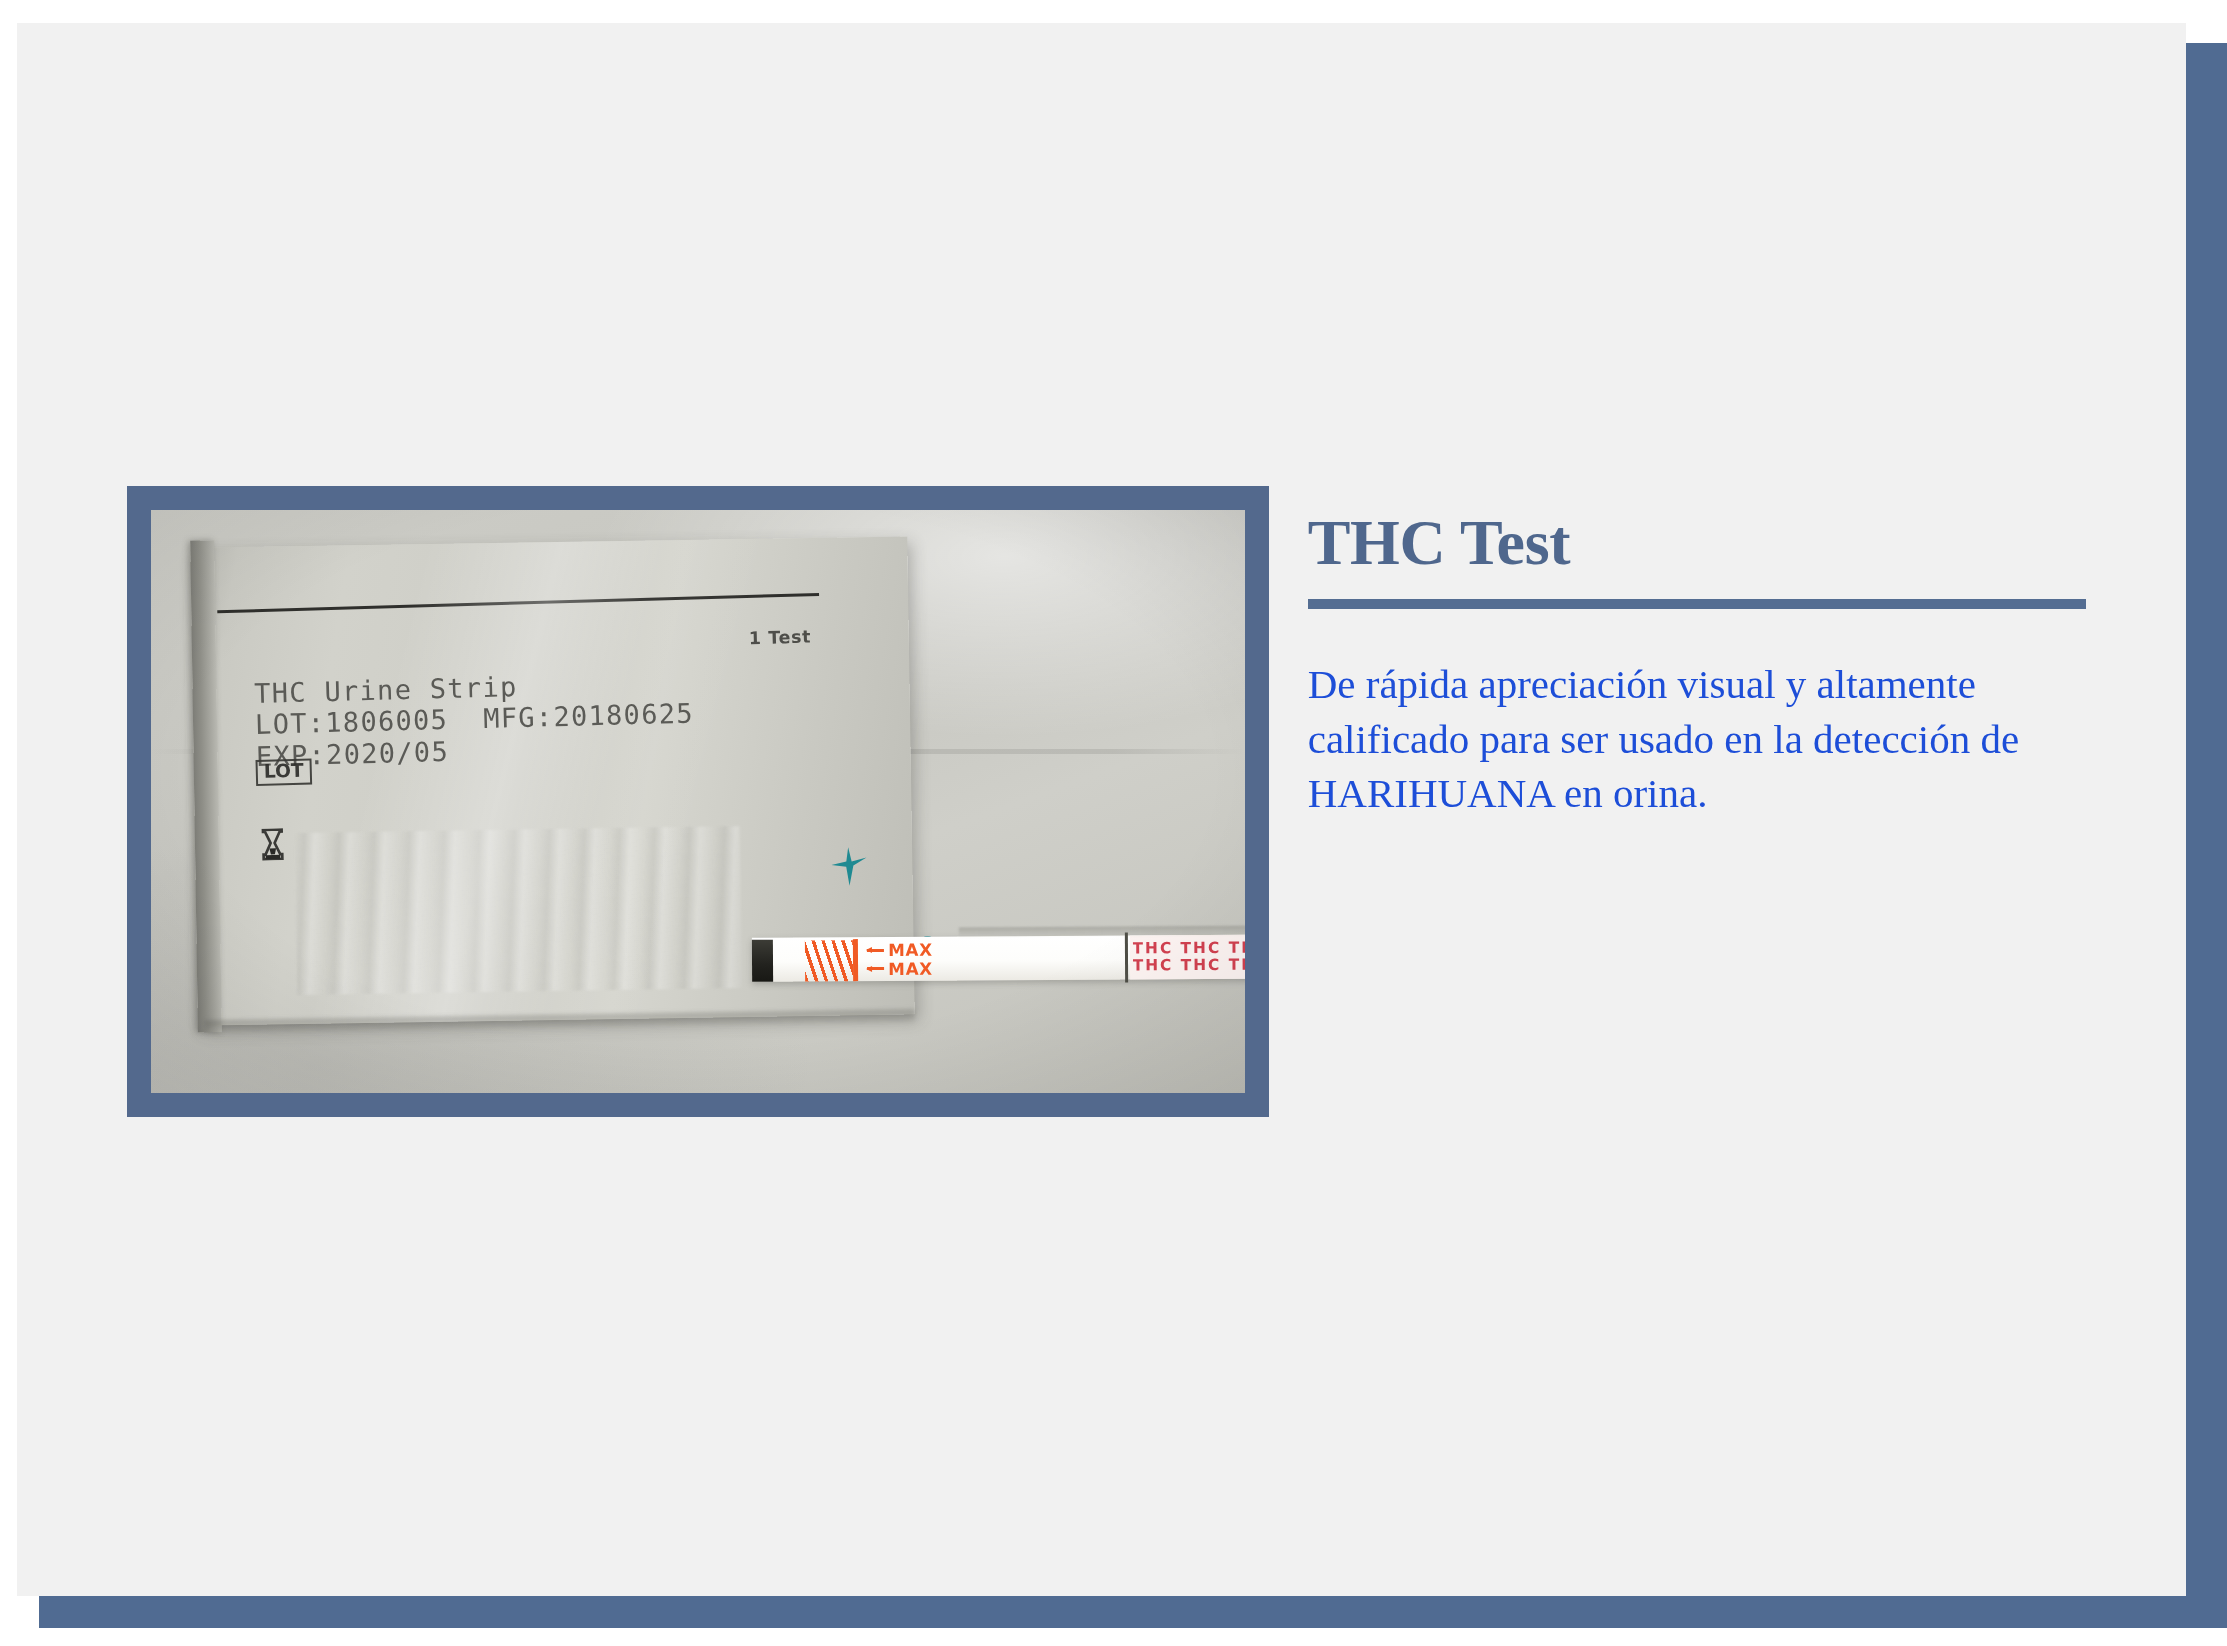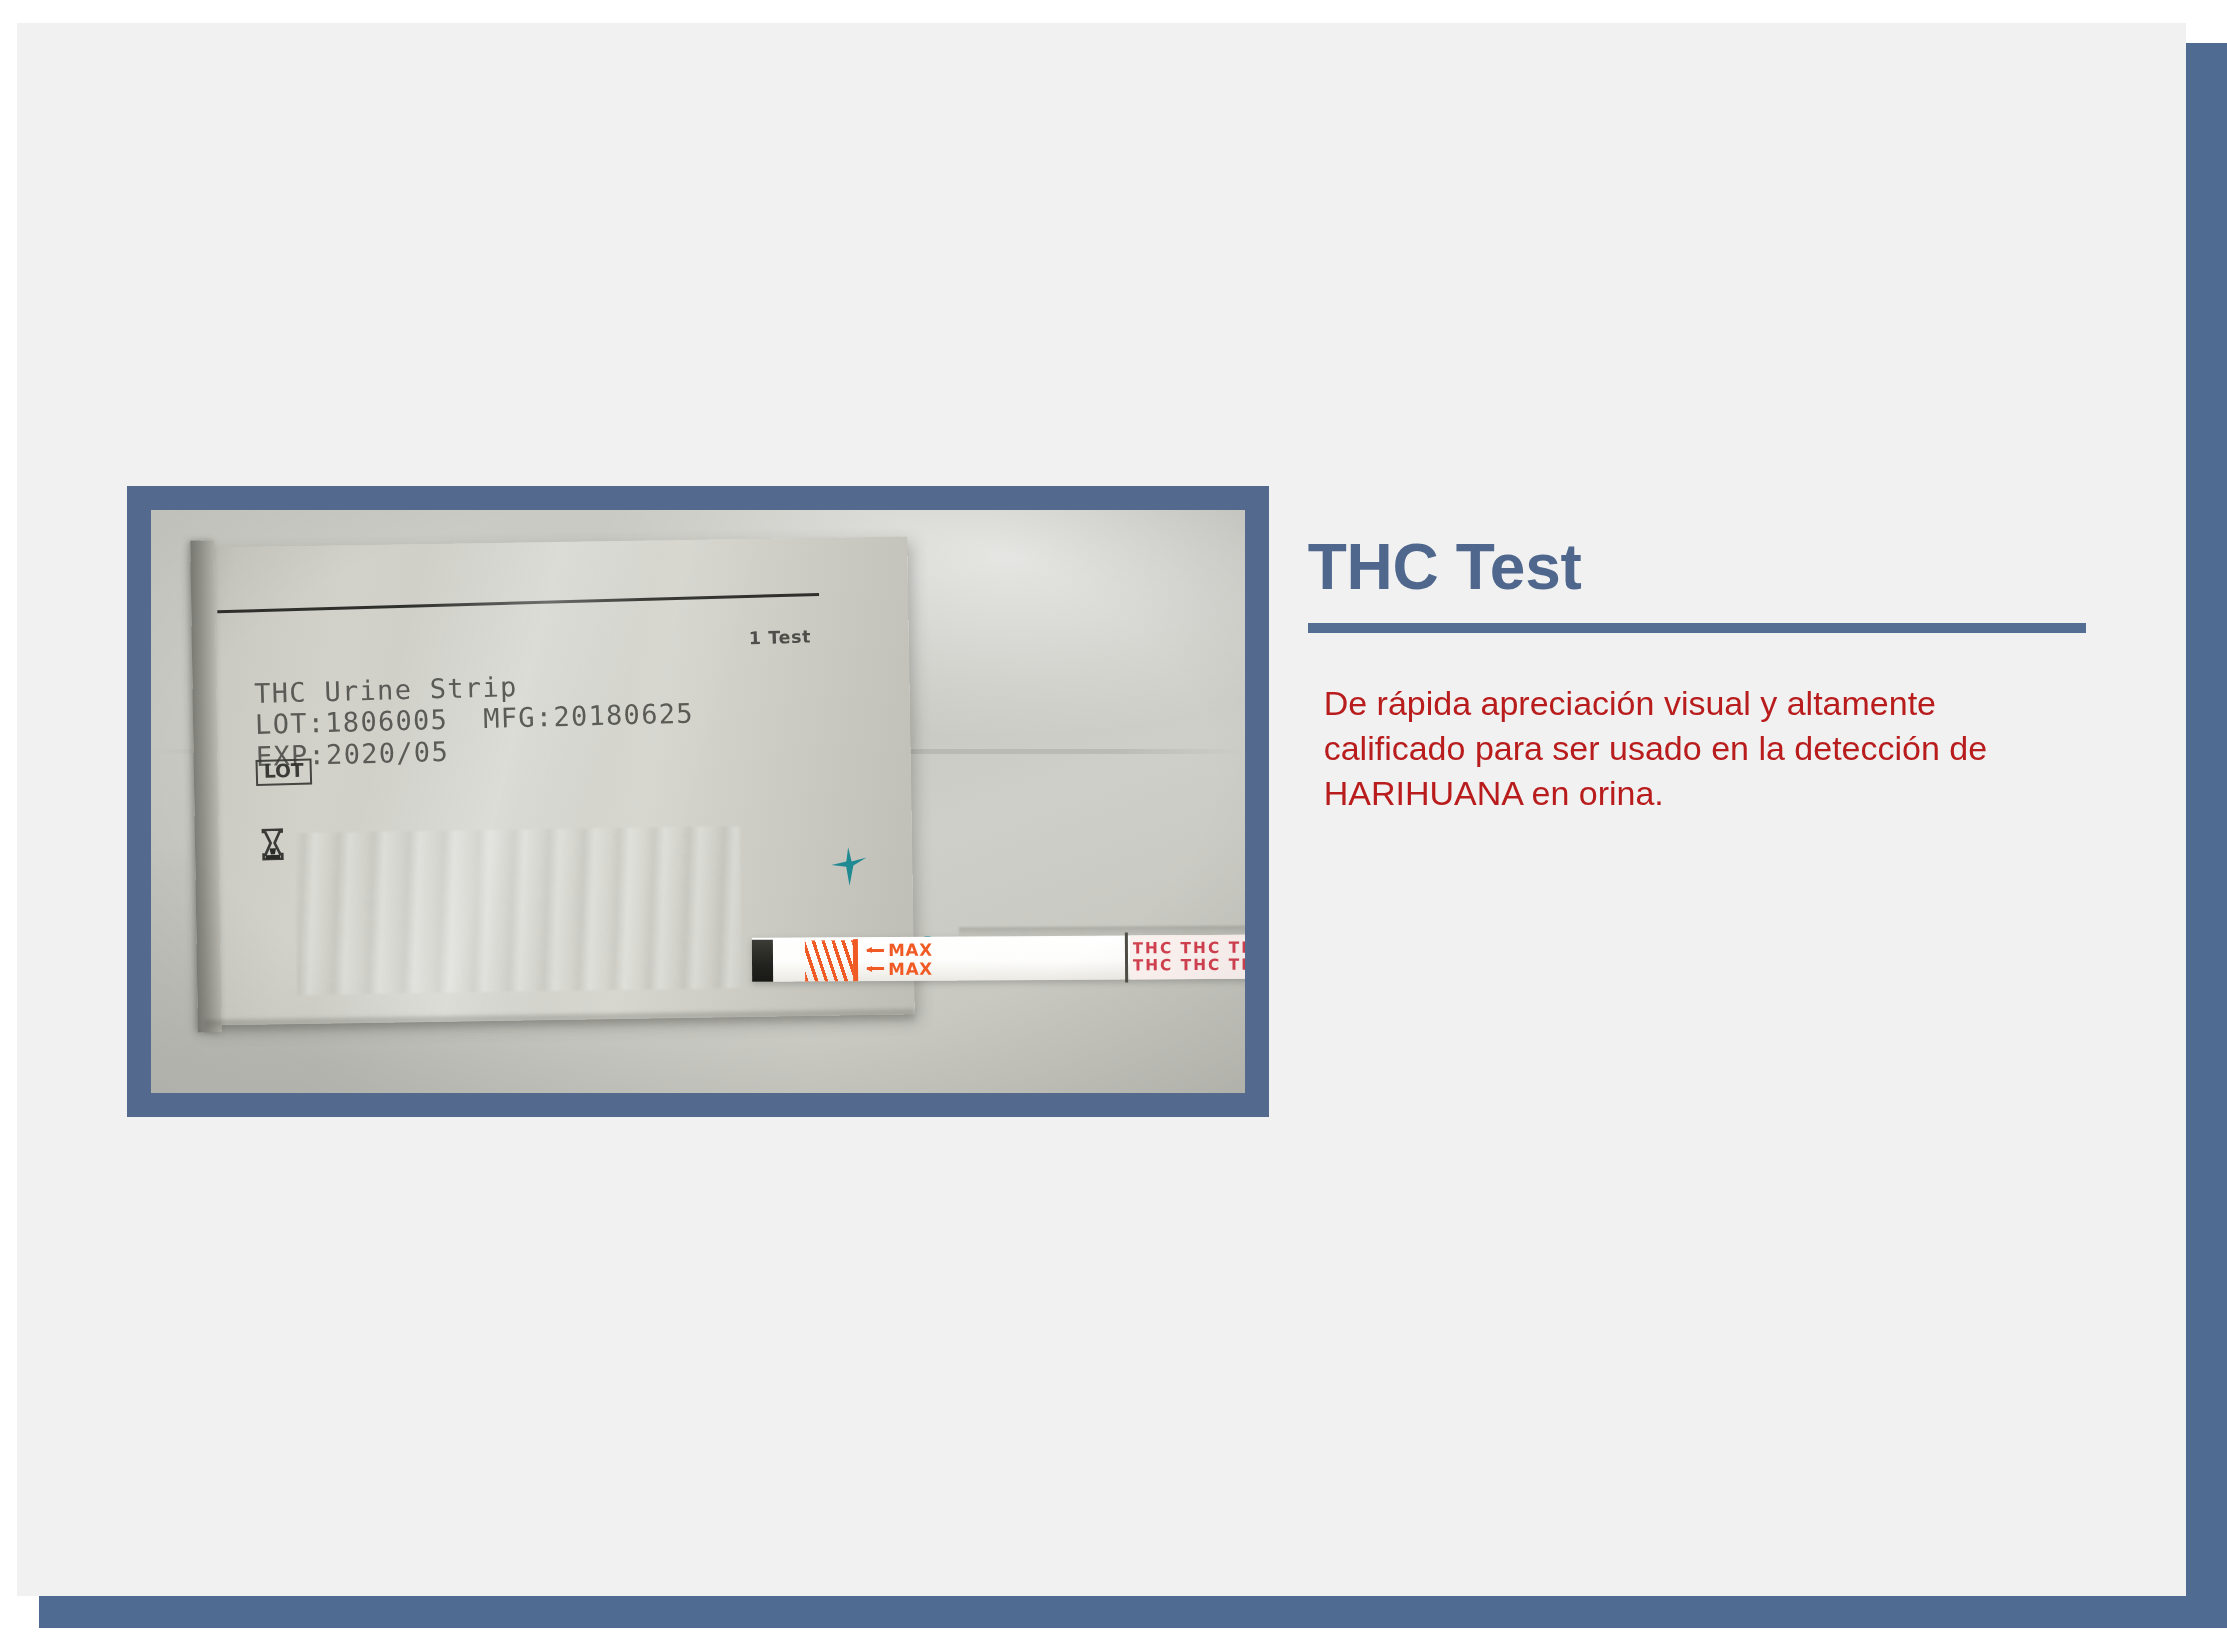--- a/index.html
+++ b/index.html
@@ -339,42 +339,43 @@
     right: 0;
     height: 22%;
     background: linear-gradient(180deg, rgba(110,110,104,0.35) 0%, rgba(110,110,104,0) 100%);
     filter: blur(1.3px);
   }
 
   
   #text-column {
     position: absolute;
     left: 1291px;
-    top: 512px;
+    top: 488px;
     width: 782px;
+    font-family: Liberation Serif, serif;
   }
   #page-title {
     font-size: 64px;
     font-weight: bold;
     color: #4f678d;
     line-height: 1.0;
     margin: 0;
     letter-spacing: -0.3px;
   }
   #title-rule {
     width: 778px;
     height: 10px;
     background: #546d92;
     margin-top: 24px;
   }
   .body-paragraph {
-    font-size: 34px;
+    font-size: 41px;
     line-height: 1.32;
-    color: #b91c1c;
-    margin: 16px;
+    color: #1d4ed8;
+    margin: 0;
     font-weight: normal;
   }
   #paragraph-primary { margin-top: 48px; }
   #paragraph-secondary { margin-top: 57px; }
 </style>
 </head>
 <body>
 
 <div id="slide-canvas">
 

